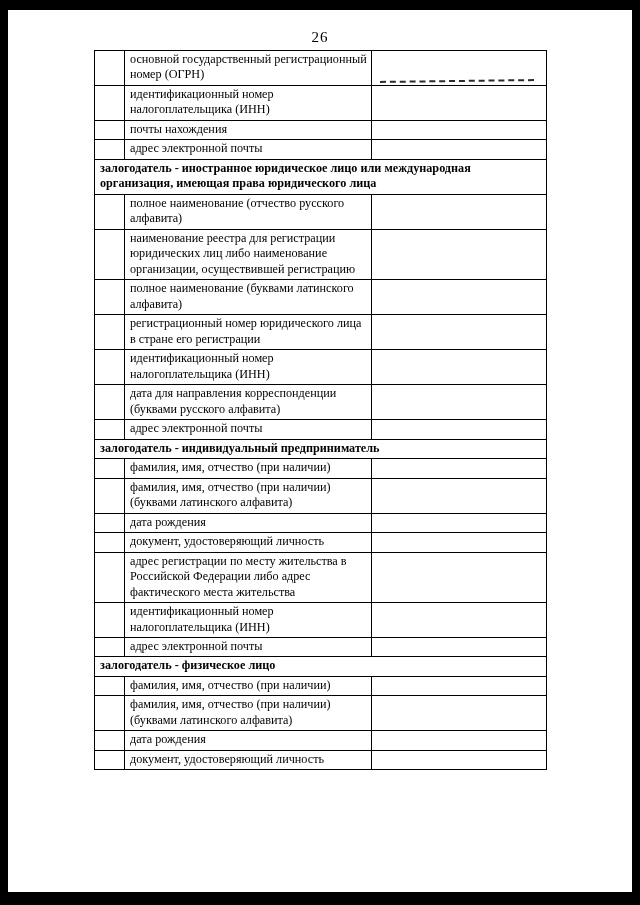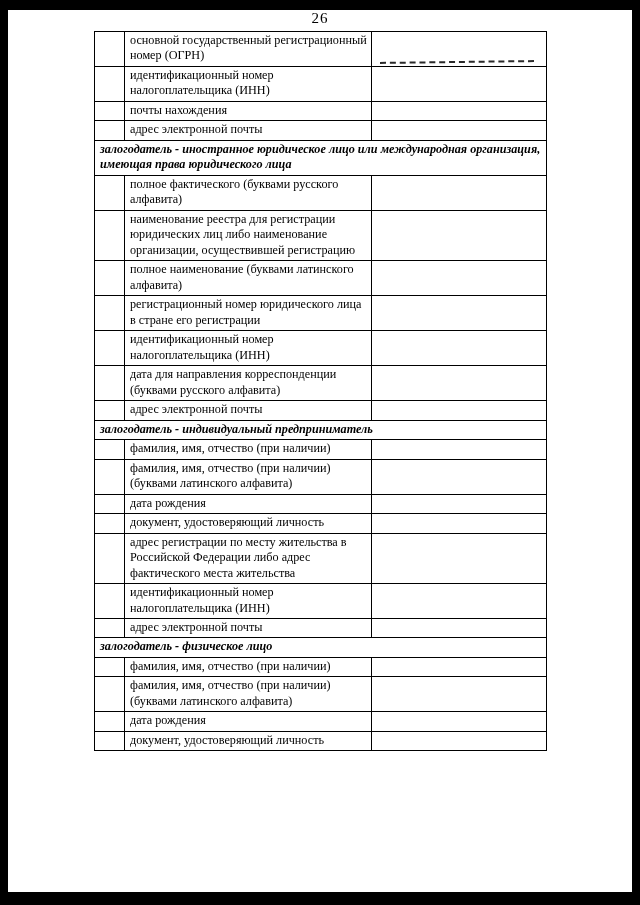--- a/index.html
+++ b/index.html
@@ -22,20 +22,21 @@
     top: 10px;
     left: 8px;
     right: 8px;
     bottom: 13px;
     background: #ffffff;
     color: #000;
   }
   .page-number {
     text-align: center;
     font-size: 15px;
+    padding-top: 19px;
     letter-spacing: 1px;
   }
   table.doc-table {
     border-collapse: collapse;
     table-layout: fixed;
     width: 452px;
     margin: 4px 0 0 86px;
   }
   table.doc-table td {
     border: 1px solid #000;
@@ -45,21 +46,20 @@
     vertical-align: top;
     word-wrap: break-word;
   }
   col.c1 { width: 30px; }
   col.c2 { width: 247px; }
   col.c3 { width: 175px; }
   td.num-cell { padding: 0; }
   td.section-cell {
     font-weight: bold;
     padding-left: 6px;
-    font-style: italic;
   }
   td.value-cell { position: relative; }
   .artifact {
     position: absolute;
     left: 8px;
     right: 12px;
     bottom: 3px;
     border-bottom: 2px dashed #2a2a2a;
     transform: rotate(-0.7deg);
   }
@@ -97,21 +97,21 @@
           <tr>
             <td class="num-cell"></td>
             <td class="label-cell">адрес электронной почты</td>
             <td class="value-cell"></td>
           </tr>
           <tr>
             <td colspan="3" class="section-cell">залогодатель - иностранное юридическое лицо или международная организация, имеющая права юридического лица</td>
           </tr>
           <tr>
             <td class="num-cell"></td>
-            <td class="label-cell">полное фактического (буквами русского алфавита)</td>
+            <td class="label-cell">полное наименование (отчество русского алфавита)</td>
             <td class="value-cell"></td>
           </tr>
           <tr>
             <td class="num-cell"></td>
             <td class="label-cell">наименование реестра для регистрации юридических лиц либо наименование организации, осуществившей регистрацию</td>
             <td class="value-cell"></td>
           </tr>
           <tr>
             <td class="num-cell"></td>
             <td class="label-cell">полное наименование (буквами латинского алфавита)</td>

